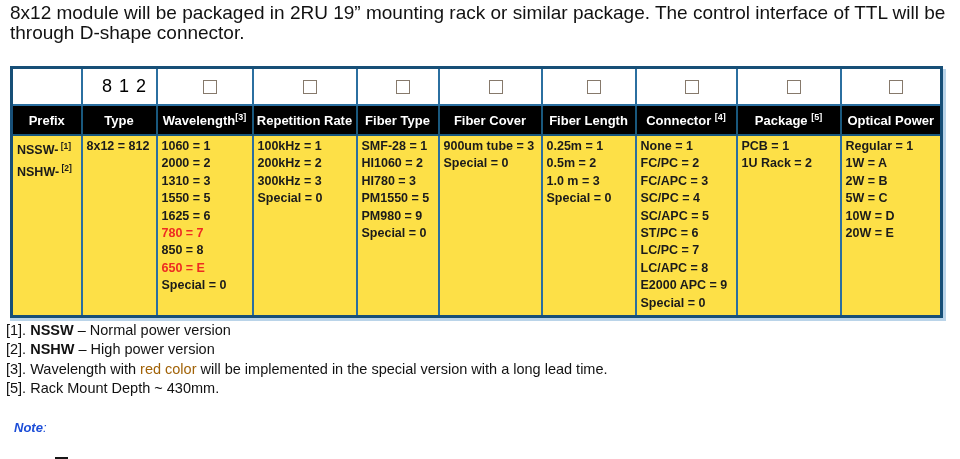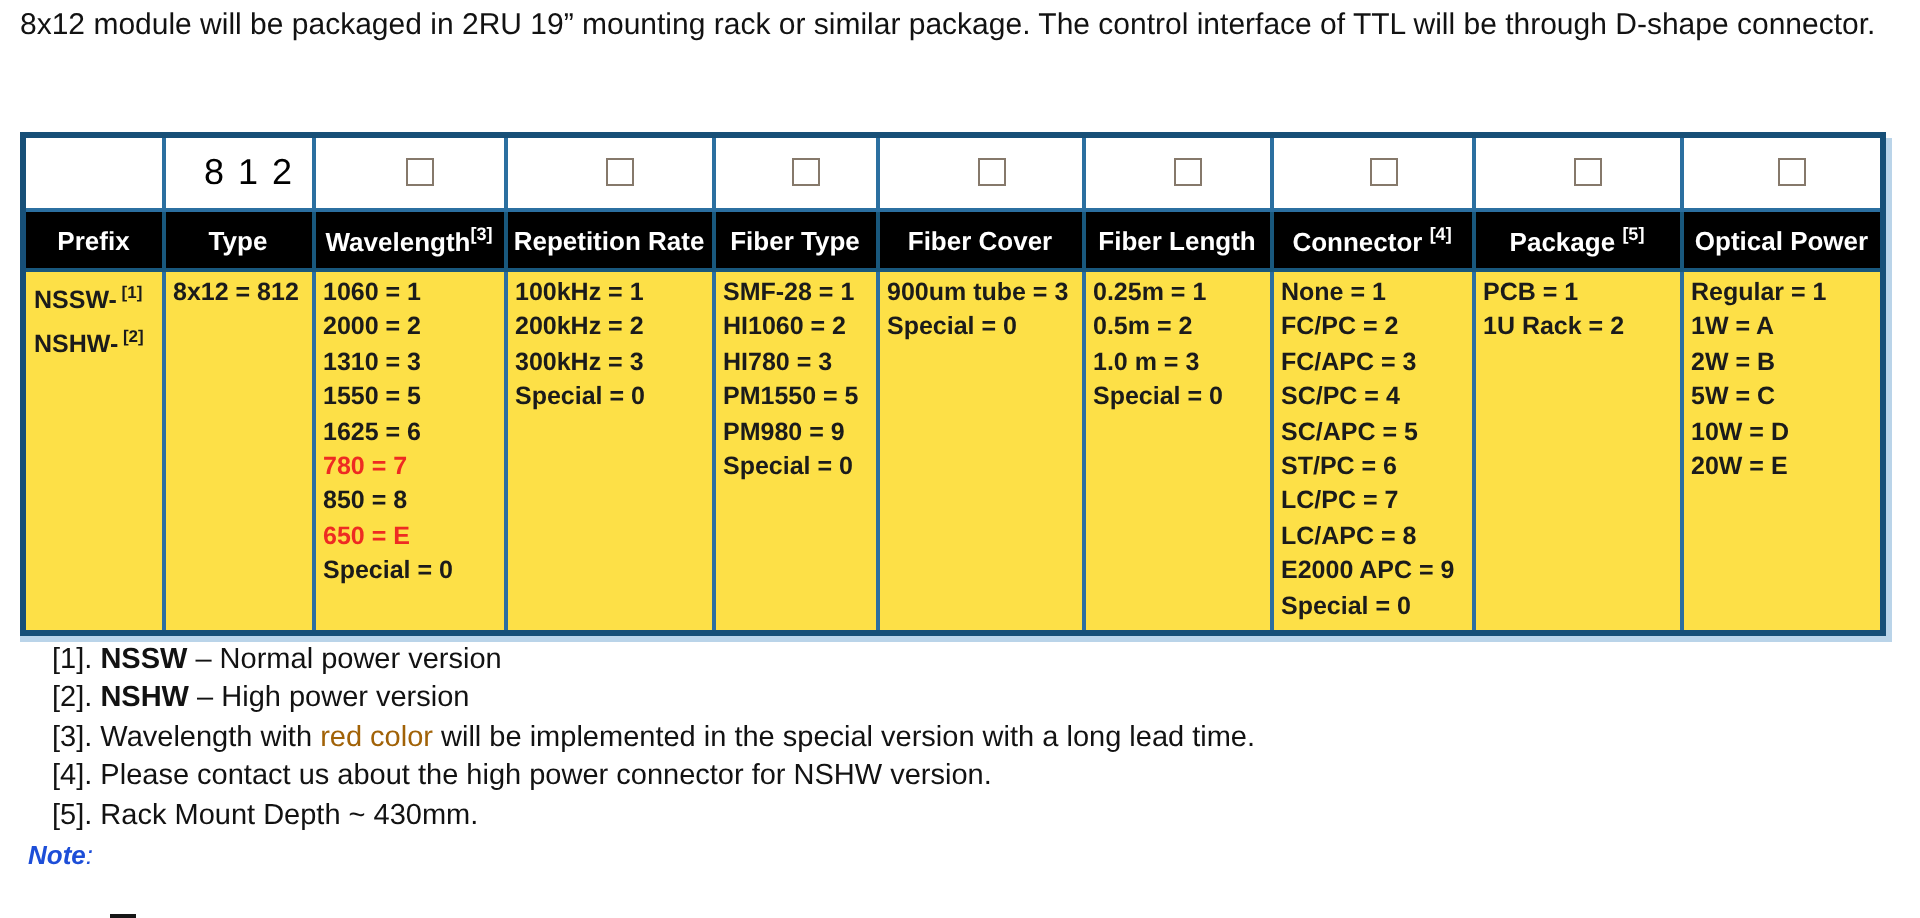--- a/index.html
+++ b/index.html
@@ -2,21 +2,21 @@
 <html><head>
 <meta charset="utf-8">
 <style>
   html,body{margin:0;padding:0;}
   body{
     width:960px;height:459px;background:#ffffff;position:relative;
     font-family:"Liberation Sans", sans-serif;color:#111;overflow:hidden;
   }
   .intro{
     position:absolute;left:10px;top:3px;width:938px;margin:0;
-    font-size:15px;line-height:20px;color:#121212;
+    font-size:19px;line-height:20px;color:#121212;
   }
   table.order{
     position:absolute;left:10px;top:66px;width:933px;
     table-layout:fixed;border-collapse:collapse;
     border:3px solid #174f77;
     box-shadow:3px 3px 0 #bad4e9, 0 3px 0 #bad4e9;
     background:#fff;
   }
   table.order td{border:2px solid #2b6fa0;}
   tr.code-row td{height:33px;text-align:center;vertical-align:middle;background:#fff;padding-left:12px;}
@@ -30,21 +30,21 @@
     text-align:center;vertical-align:middle;height:28px;padding:0 1px;
     border-color:#19587d;
   }
   tr.head-row sup{font-size:9px;font-weight:bold;}
   tr.data-row td{vertical-align:top;background:#fde047;height:175px;padding:2px 2px 2px 4px;}
   .line{
     font-size:12.5px;font-weight:bold;line-height:17.4px;color:#1b1b1b;white-space:nowrap;
   }
   .line.red{color:#ee2b22;}
   .line sup{font-size:8.5px;}
-  .footnotes{position:absolute;left:26px;top:321px;}
+  .footnotes{position:absolute;left:6px;top:321px;}
   .fn-line{font-size:14.5px;line-height:19.4px;color:#121212;}
   .fn-line .b{font-weight:bold;}
   .fn-line .red{color:#a16207;}
   .note{position:absolute;left:14px;top:420px;font-size:13px;color:#1d4ed8;font-style:italic;}
   .note .b{font-weight:bold;}
   .note-line{margin-top:22px;padding-left:41px;}
   .bullet-sq{
     display:inline-block;width:9px;height:9px;border:2px solid #161616;
     margin-right:13px;background:#fff;
   }
@@ -162,21 +162,20 @@
             <div class="line"><span>20W = E</span></div>
           </td>
         </tr>
     </tbody>
   </table>
 
   <div class="footnotes" id="footnotes">
       <div class="fn-line"><span>[1]. </span><span class="b ">NSSW</span><span> – Normal power version</span></div>
       <div class="fn-line"><span>[2]. </span><span class="b ">NSHW</span><span> – High power version</span></div>
       <div class="fn-line"><span>[3]. Wavelength with </span><span class="red">red color</span><span> will be implemented in the special version with a long lead time.</span></div>
-      <div class="fn-line"><span>[4]. Please contact us about the high power connector for NSHW version.</span></div>
       <div class="fn-line"><span>[5]. Rack Mount Depth ~ 430mm.</span></div>
     </div>
 
   <div class="note">
     <div><span class="b">Note</span><span>:</span></div>
     <div class="note-line" id="note-line"><span class="bullet-sq"></span><span class="b">PM1550</span><span> fiber works well for </span><span class="b">1310nm</span></div>
   </div>
 
 </div>
 

